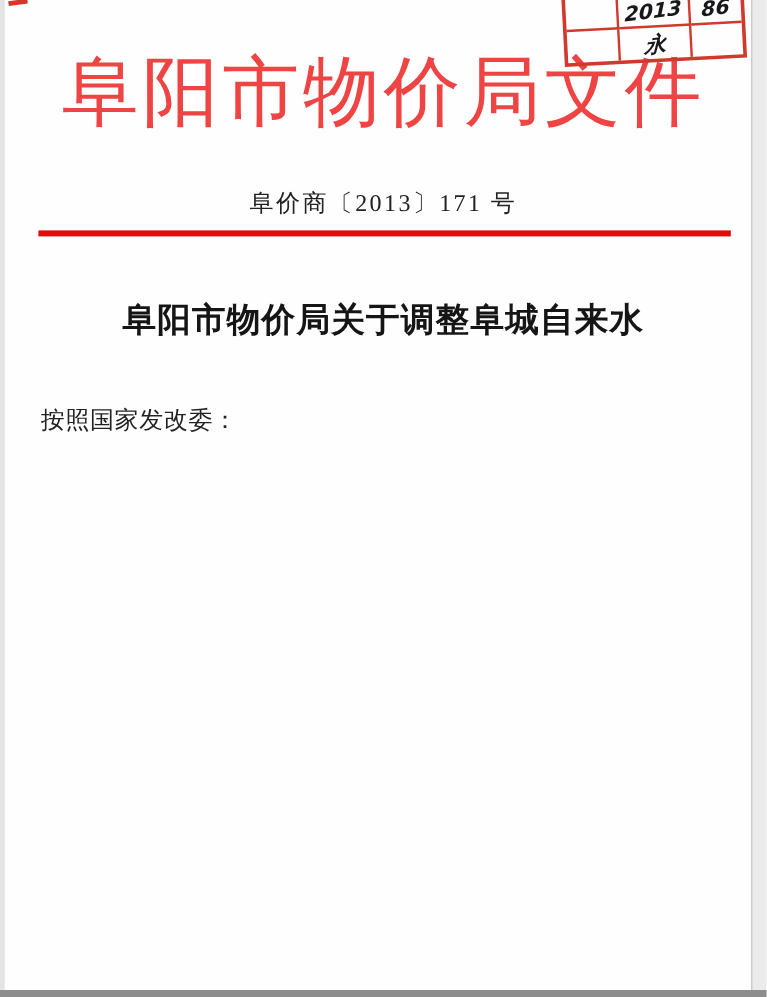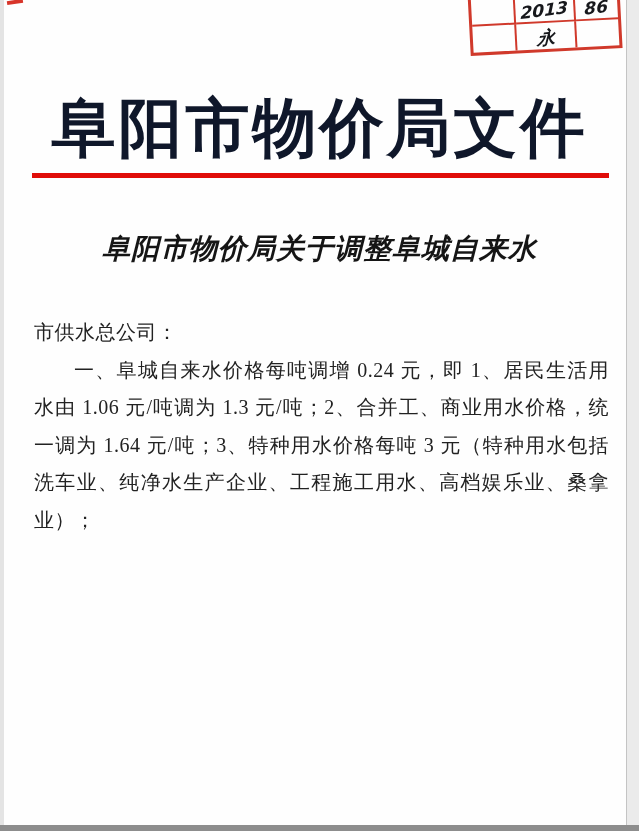--- a/index.html
+++ b/index.html
@@ -55,24 +55,24 @@
     font-weight:bold;
     color:#17181c;
     font-size:17px;
     line-height:1;
     transform:skewX(-8deg) rotate(-4deg);
     padding-bottom:2px;
   }
   .hand.small { font-size:18px; }
   
   .masthead {
-    margin-top:94px;
+    margin-top:42px;
     text-align:center;
-    color:#0f172a;
-    font-weight:700;
+    color:#ef4444;
+    font-weight:400;
     font-size:64px;
     letter-spacing:3px;
     line-height:1.1;
     white-space:nowrap;
   }
   
   .doc-number {
     margin-top:44px;
     text-align:center;
     font-size:20px;
@@ -86,21 +86,20 @@
   }
   
   .notice-title {
     margin-top:50px;
     text-align:center;
     font-size:28px;
     font-weight:bold;
     line-height:1.5;
     color:#151515;
     letter-spacing:1px;
-    font-style:italic;
   }
   
   .body {
     margin:44px 30px 0 34px;
     font-size:20px;
     line-height:37.5px;
     letter-spacing:0.5px;
     text-align:justify;
     color:#222;
   }
@@ -126,25 +125,25 @@
     </div>
     <div class="cell"></div>
     <div class="cell">
       <span class="hand small">永</span>
     </div>
     <div class="cell"></div>
   </div>
 
   <div class="masthead">阜阳市物价局文件</div>
 
+  <div class="doc-number">阜价商〔2013〕171 号</div>
 
   <div class="red-rule"></div>
 
   <div class="notice-title">
     <div>阜阳市物价局关于调整阜城自来水</div>
   </div>
 
   <div class="body">
-    <div class="salutation">市供水总公司：</div>
-    <div class="para">一、阜城自来水价格每吨调增 0.24 元，即 1、居民生活用水由 1.06 元/吨调为 1.3 元/吨；2、合并工、商业用水价格，统一调为 1.64 元/吨；3、特种用水价格每吨 3 元（特种用水包括洗车业、纯净水生产企业、工程施工用水、高档娱乐业、桑拿业）；</div>
+    <div class="salutation">按照国家发改委：</div>
   </div>
 
 </div>
 
 </body></html>

